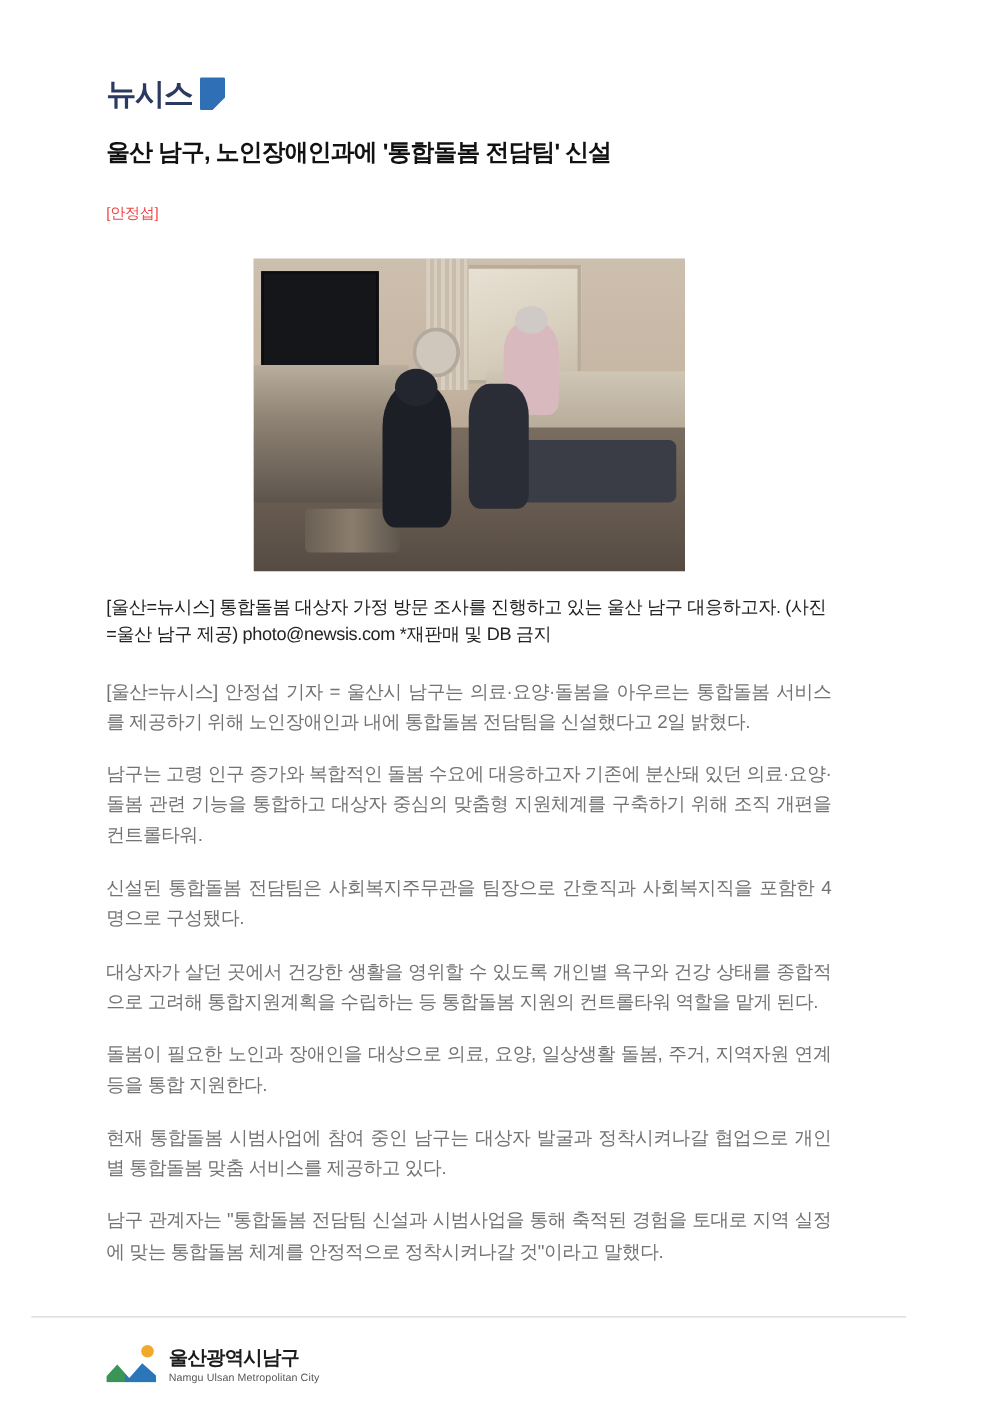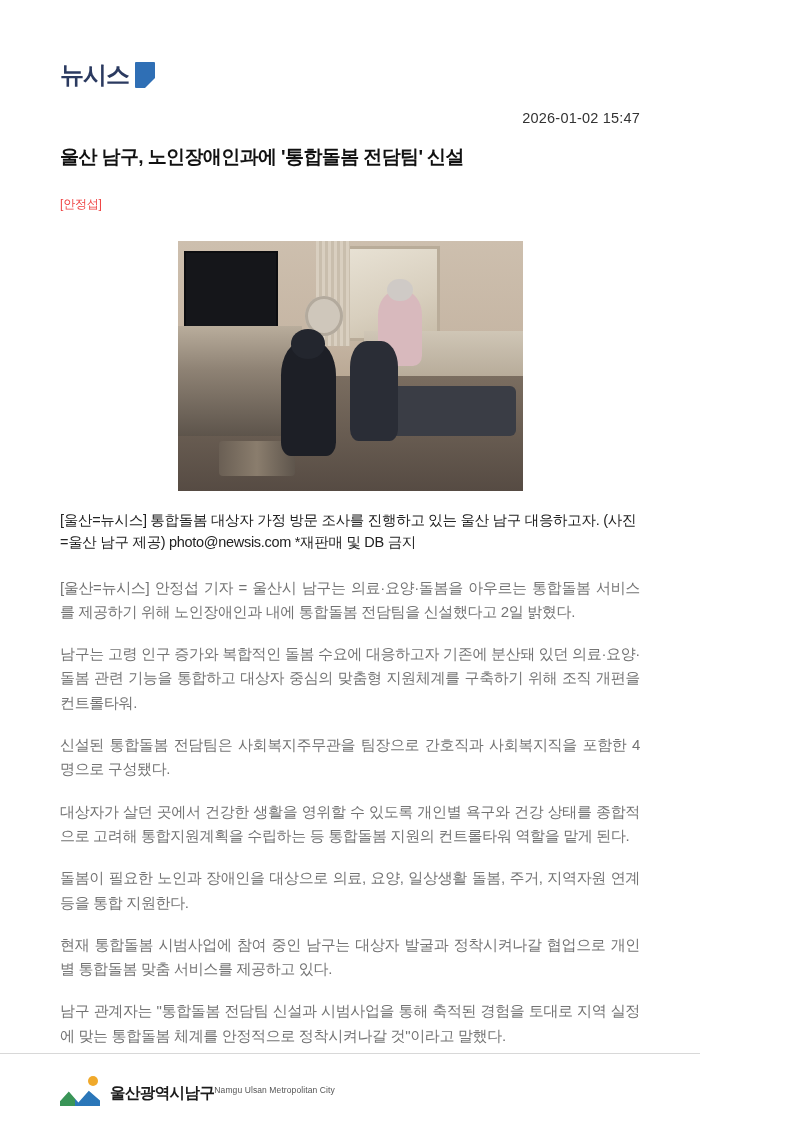--- a/index.html
+++ b/index.html
@@ -14,20 +14,21 @@
     color: #1b1b1b;
     position: relative;
     overflow: hidden;
   }
   .page {
     width: 700px;
     height: 1132px;
     box-sizing: border-box;
     padding: 58px 60px 0 60px;
     position: relative;
+    margin-left: 25px;
   }
 
   
   .masthead {
     display: flex;
     align-items: center;
     gap: 4px;
     height: 34px;
   }
   .logo-text {
@@ -282,21 +283,21 @@
   }
   .footer-emblem .dot {
     position: absolute;
     right: 2px;
     top: 0px;
     width: 10px;
     height: 10px;
     border-radius: 50%;
     background: #f0a92b;
   }
-  .footer-text { display: flex; flex-direction: row; line-height: 1.15; }
+  .footer-text { display: flex; flex-direction: column; line-height: 1.15; }
   .footer-name {
     font-size: 15.5px;
     font-weight: bold;
     color: #1b1b1b;
     letter-spacing: -0.6px;
   }
   .footer-sub {
     font-size: 8.5px;
     color: #555555;
     letter-spacing: 0.1px;
@@ -306,21 +307,20 @@
 </head>
 <body>
 
 <div class="page">
 
   <div class="masthead">
     <span class="logo-text">뉴시스</span>
     <span class="logo-mark"></span>
   </div>
 
-  <div class="date-row">2026-01-02 15:47</div>
 
   <h1 class="headline">울산 남구, 노인장애인과에 '통합돌봄 전담팀' 신설</h1>
 
   <div class="byline">[안정섭]</div>
 
   <figure class="photo-figure">
     <div class="photo">
       <div class="wall"></div>
       <div class="window"></div>
       <div class="curtain"></div>

